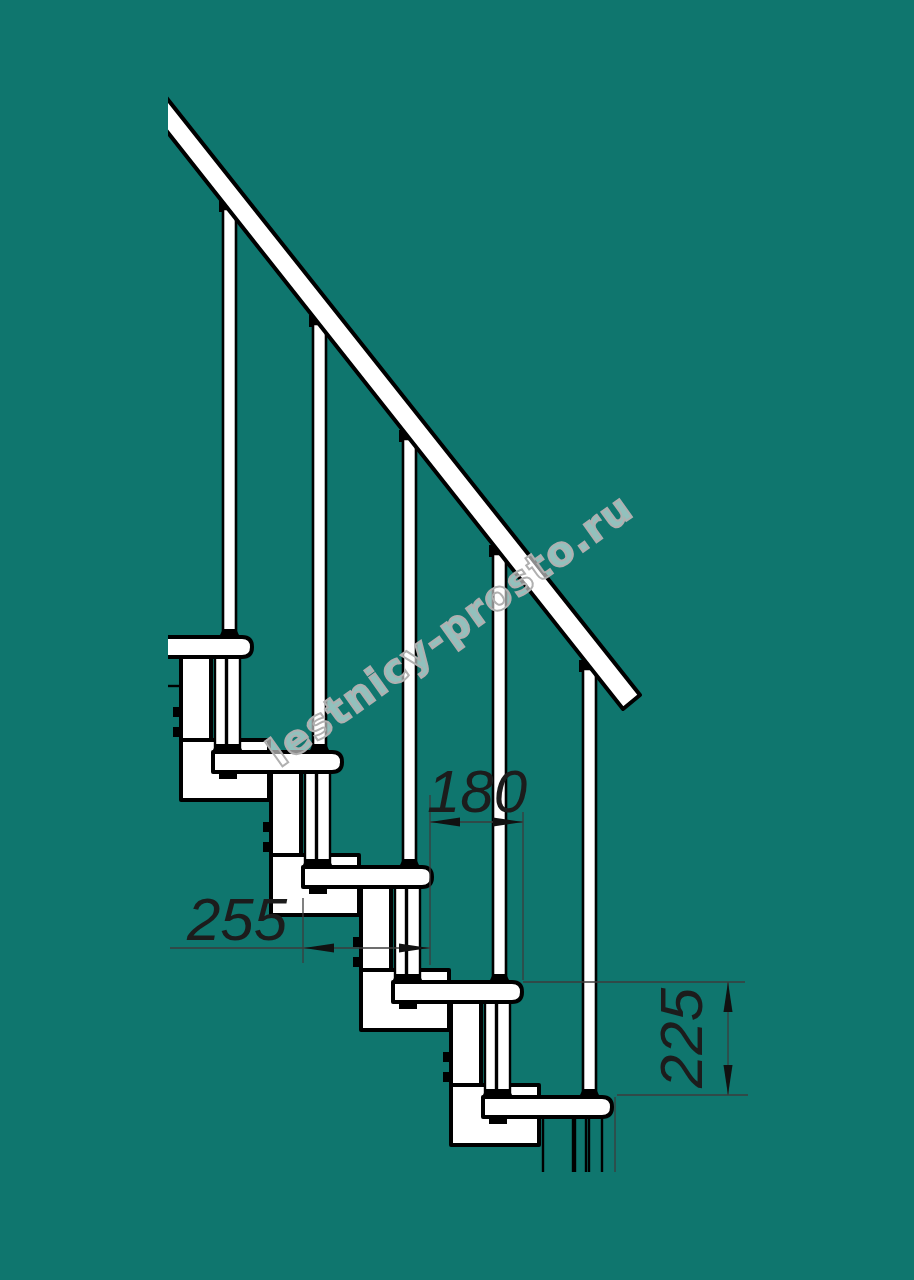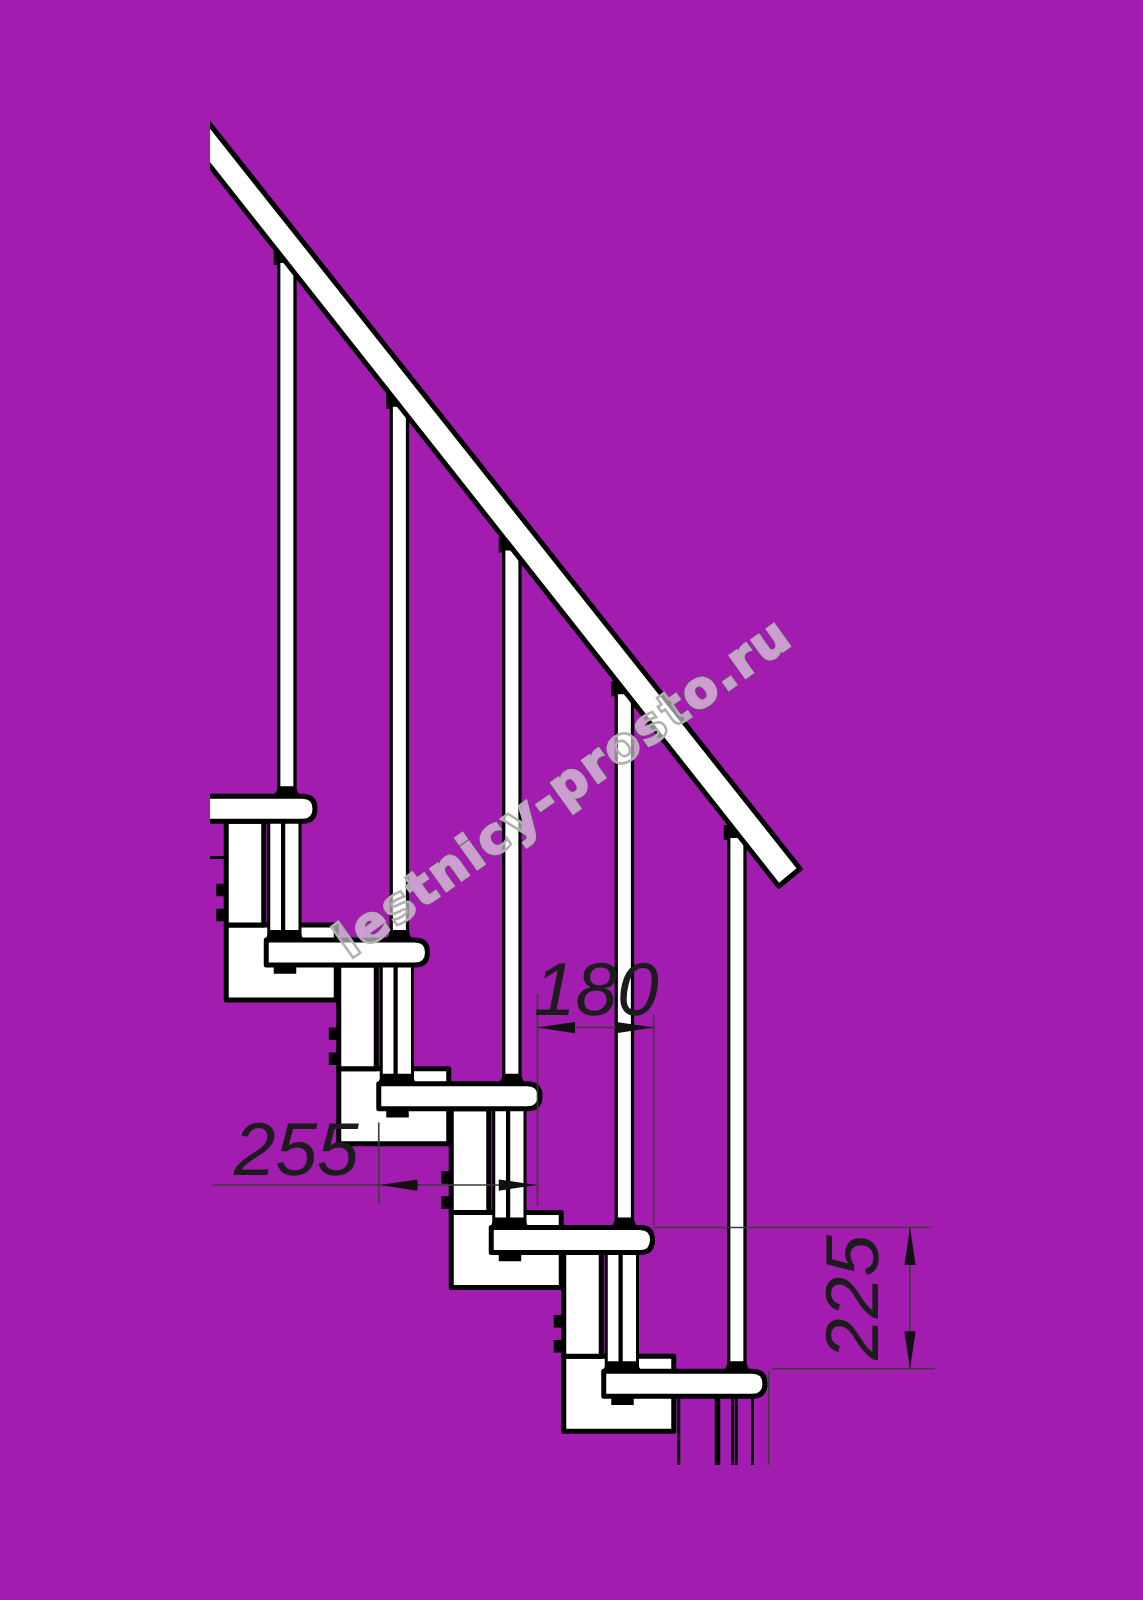--- a/index.html
+++ b/index.html
@@ -1,16 +1,16 @@
 <!DOCTYPE html>
 <html><head>
 <meta charset="utf-8">
 <style>
   html,body{margin:0;padding:0;background:#ffffff;}
-  .page{width:914px;height:1280px;position:relative;background:#a21caf;overflow:hidden;}
+  .page{width:914px;height:1280px;position:relative;background:#0f766e;overflow:hidden;}
   svg{display:block;}
   .struct{stroke:#000;stroke-width:4;fill:#fff;stroke-linejoin:round;}
   .struct-thin{stroke:#000;stroke-width:2.6;fill:#fff;stroke-linejoin:round;}
   .rod{stroke:#000;stroke-width:2.4;fill:#fff;}
   .blackbit{fill:#000;stroke:none;}
   .openline{stroke:#000;stroke-width:2.4;fill:none;}
   .dimline{stroke:#3c3c3c;stroke-width:1.3;fill:none;}
   .dimarrow{fill:#111;stroke:none;}
   .dimtext{font-family:"Liberation Sans",sans-serif;font-style:italic;font-size:60px;fill:#1c1c1c;}
   .watermark{font-family:"DejaVu Sans",sans-serif;font-weight:bold;font-size:40px;

